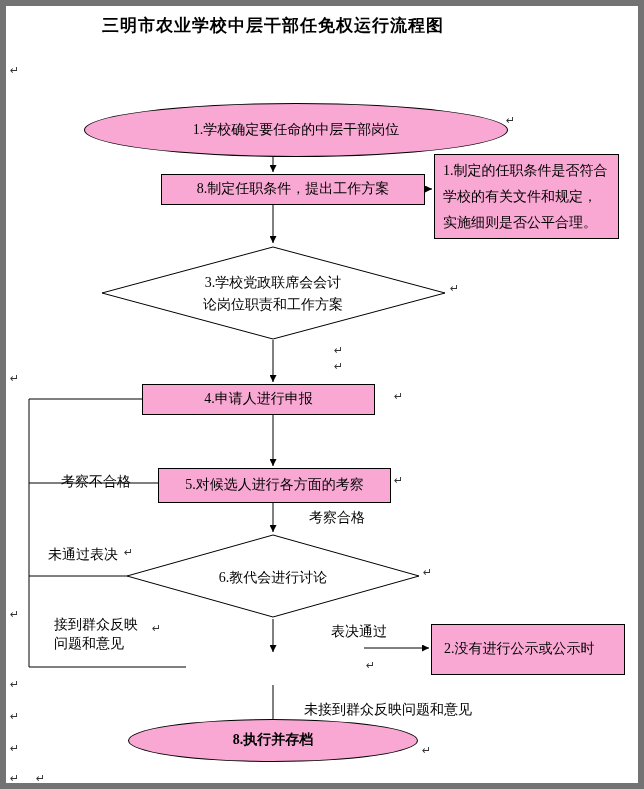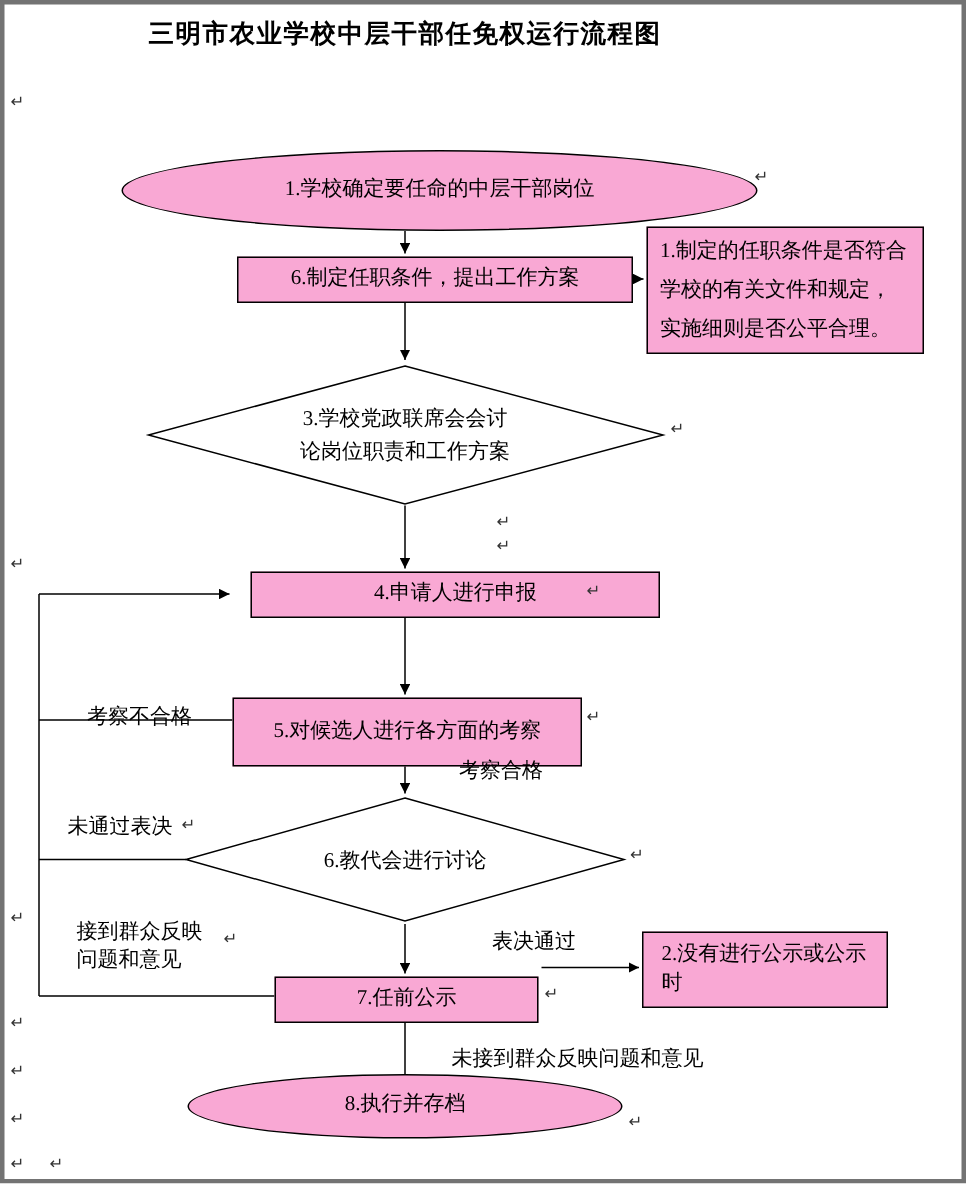--- a/index.html
+++ b/index.html
@@ -1,21 +1,21 @@
 <!DOCTYPE html>
 <html><head>
 <meta charset="utf-8">
 <style>
   * { margin:0; padding:0; box-sizing:border-box; }
   html,body { background:#ffffff; }
   .page {
     position:relative;
     width:644px; height:789px;
     background:#ffffff;
-    border:3px solid #737373;
+    border:6px solid #737373;
     font-family:"Liberation Serif", serif;
     color:#000;
     overflow:hidden;
   }
   .title {
     position:absolute; left:0; top:8px; width:534px;
     text-align:center;
     font-family:"Liberation Sans", sans-serif;
     font-weight:bold; font-size:17px;
     letter-spacing:1px;
@@ -75,37 +75,36 @@
     <line x1="23" y1="393" x2="150" y2="393" stroke="#000" stroke-width="1" marker-end="url(#ah)"></line>
 
     <polygon points="267,241 439,287 267,333 96,287" fill="#fff" stroke="#000" stroke-width="1"></polygon>
     <polygon points="267,529 413,570 267,611 121,570" fill="#fff" stroke="#000" stroke-width="1"></polygon>
   </svg>
 
   <div class="title">三明市农业学校中层干部任免权运行流程图</div>
 
   <div class="shape ellipse" style="left:78px; top:97px; width:424px; height:54px;">1.学校确定要任命的中层干部岗位</div>
 
-  <div class="shape" style="left:155px; top:168px; width:264px; height:31px;">6.制定任职条件，提出工作方案</div>
+  <div class="shape" style="left:155px; top:168px; width:264px; height:31px;">8.制定任职条件，提出工作方案</div>
 
   <div class="shape note1" style="left:428px; top:148px; width:185px; height:85px;">1.制定的任职条件是否符合学校的有关文件和规定，实施细则是否公平合理。</div>
 
   <div class="dtext" style="left:192px; top:266px; width:150px;">3.学校党政联席会会讨论岗位职责和工作方案</div>
 
-  <div class="shape" style="left:164px; top:378px; width:273px; height:31px;">4.申请人进行申报</div>
+  <div class="shape" style="left:136px; top:378px; width:233px; height:31px;">4.申请人进行申报</div>
 
-  <div class="shape" style="left:152px; top:462px; width:233px; height:46px;">5.对候选人进行各方面的考察</div>
+  <div class="shape" style="left:152px; top:462px; width:233px; height:35px;">5.对候选人进行各方面的考察</div>
 
   <div class="dtext" style="left:167px; top:561px; width:200px;">6.教代会进行讨论</div>
 
-  <div class="shape" style="left:180px; top:648px; width:176px; height:31px;">7.任前公示</div>
 
-  <div class="shape note2" style="left:425px; top:618px; width:164px; height:51px;">2.没有进行公示或公示时</div>
+  <div class="shape note2" style="left:425px; top:618px; width:194px; height:51px;">2.没有进行公示或公示时</div>
 
-  <div class="shape ellipse" style="left:122px; top:713px; width:290px; height:43px;">8.执行并存档</div>
+  <div class="shape ellipse" style="left:122px; top:713px; width:290px; height:43px;font-weight:bold;">8.执行并存档</div>
 
   <div class="elabel" style="left:55px; top:467px;">考察不合格</div>
   <div class="elabel" style="left:303px; top:503px;">考察合格</div>
   <div class="elabel" style="left:42px; top:540px;">未通过表决</div>
   <div class="elabel" style="left:292px; top:617px;margin-left:33px;">表决通过</div>
   <div class="elabel" style="left:48px; top:610px; width:90px;">接到群众反映问题和意见</div>
   <div class="elabel" style="left:298px; top:695px;">未接到群众反映问题和意见</div>
 
   <span class="pmark" style="left:4px; top:58px;">↵</span>
   <span class="pmark" style="left:500px; top:108px;">↵</span>

